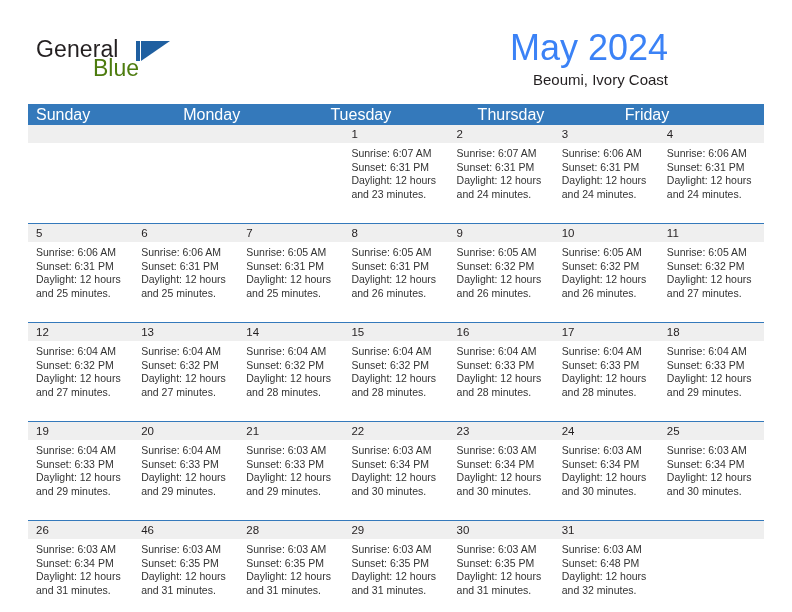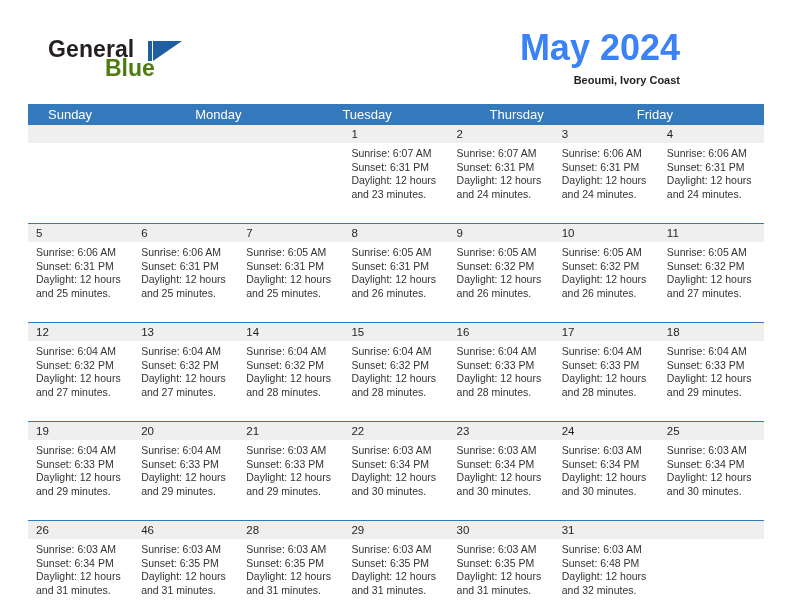--- a/index.html
+++ b/index.html
@@ -17,25 +17,24 @@
   #page {
     position: relative;
     width: 792px;
     height: 612px;
     box-sizing: border-box;
   }
 
   
   .topbar {
     position: absolute;
-    left: 12px;
+    left: 0;
     top: 0;
     width: 704px;
     height: 100px;
-    font-weight: bold;
   }
   .brand {
     position: absolute;
     left: 36px;
     top: 36px;
     width: 230px;
     height: 52px;
   }
   .brand-general {
     position: absolute;
@@ -85,21 +84,21 @@
     top: 32px;
     text-align: right;
   }
   .cal-title {
     font-size: 36px;
     color: #3b82f6;
     line-height: 32px;
     white-space: nowrap;
   }
   .cal-subtitle {
-    font-size: 11px;
+    font-size: 15px;
     color: #231f20;
     line-height: 20px;
     margin-top: 6px;
     white-space: nowrap;
   }
 
   
   .calendar {
     position: absolute;
     left: 28px;
@@ -107,23 +106,23 @@
     width: 736px;
   }
   .week-head {
     display: flex;
     background: #3479bb;
     height: 21px;
   }
   .week-head .dow {
     flex: 1 1 0;
     color: #ffffff;
-    font-size: 13px;
+    font-size: 16px;
     line-height: 21px;
-    padding-left: 20px;
+    padding-left: 8px;
     box-sizing: border-box;
     white-space: nowrap;
   }
 
   .week {
     position: relative;
   }
   .week + .week {
     border-top: 1.5px solid #3479bb;
   }

